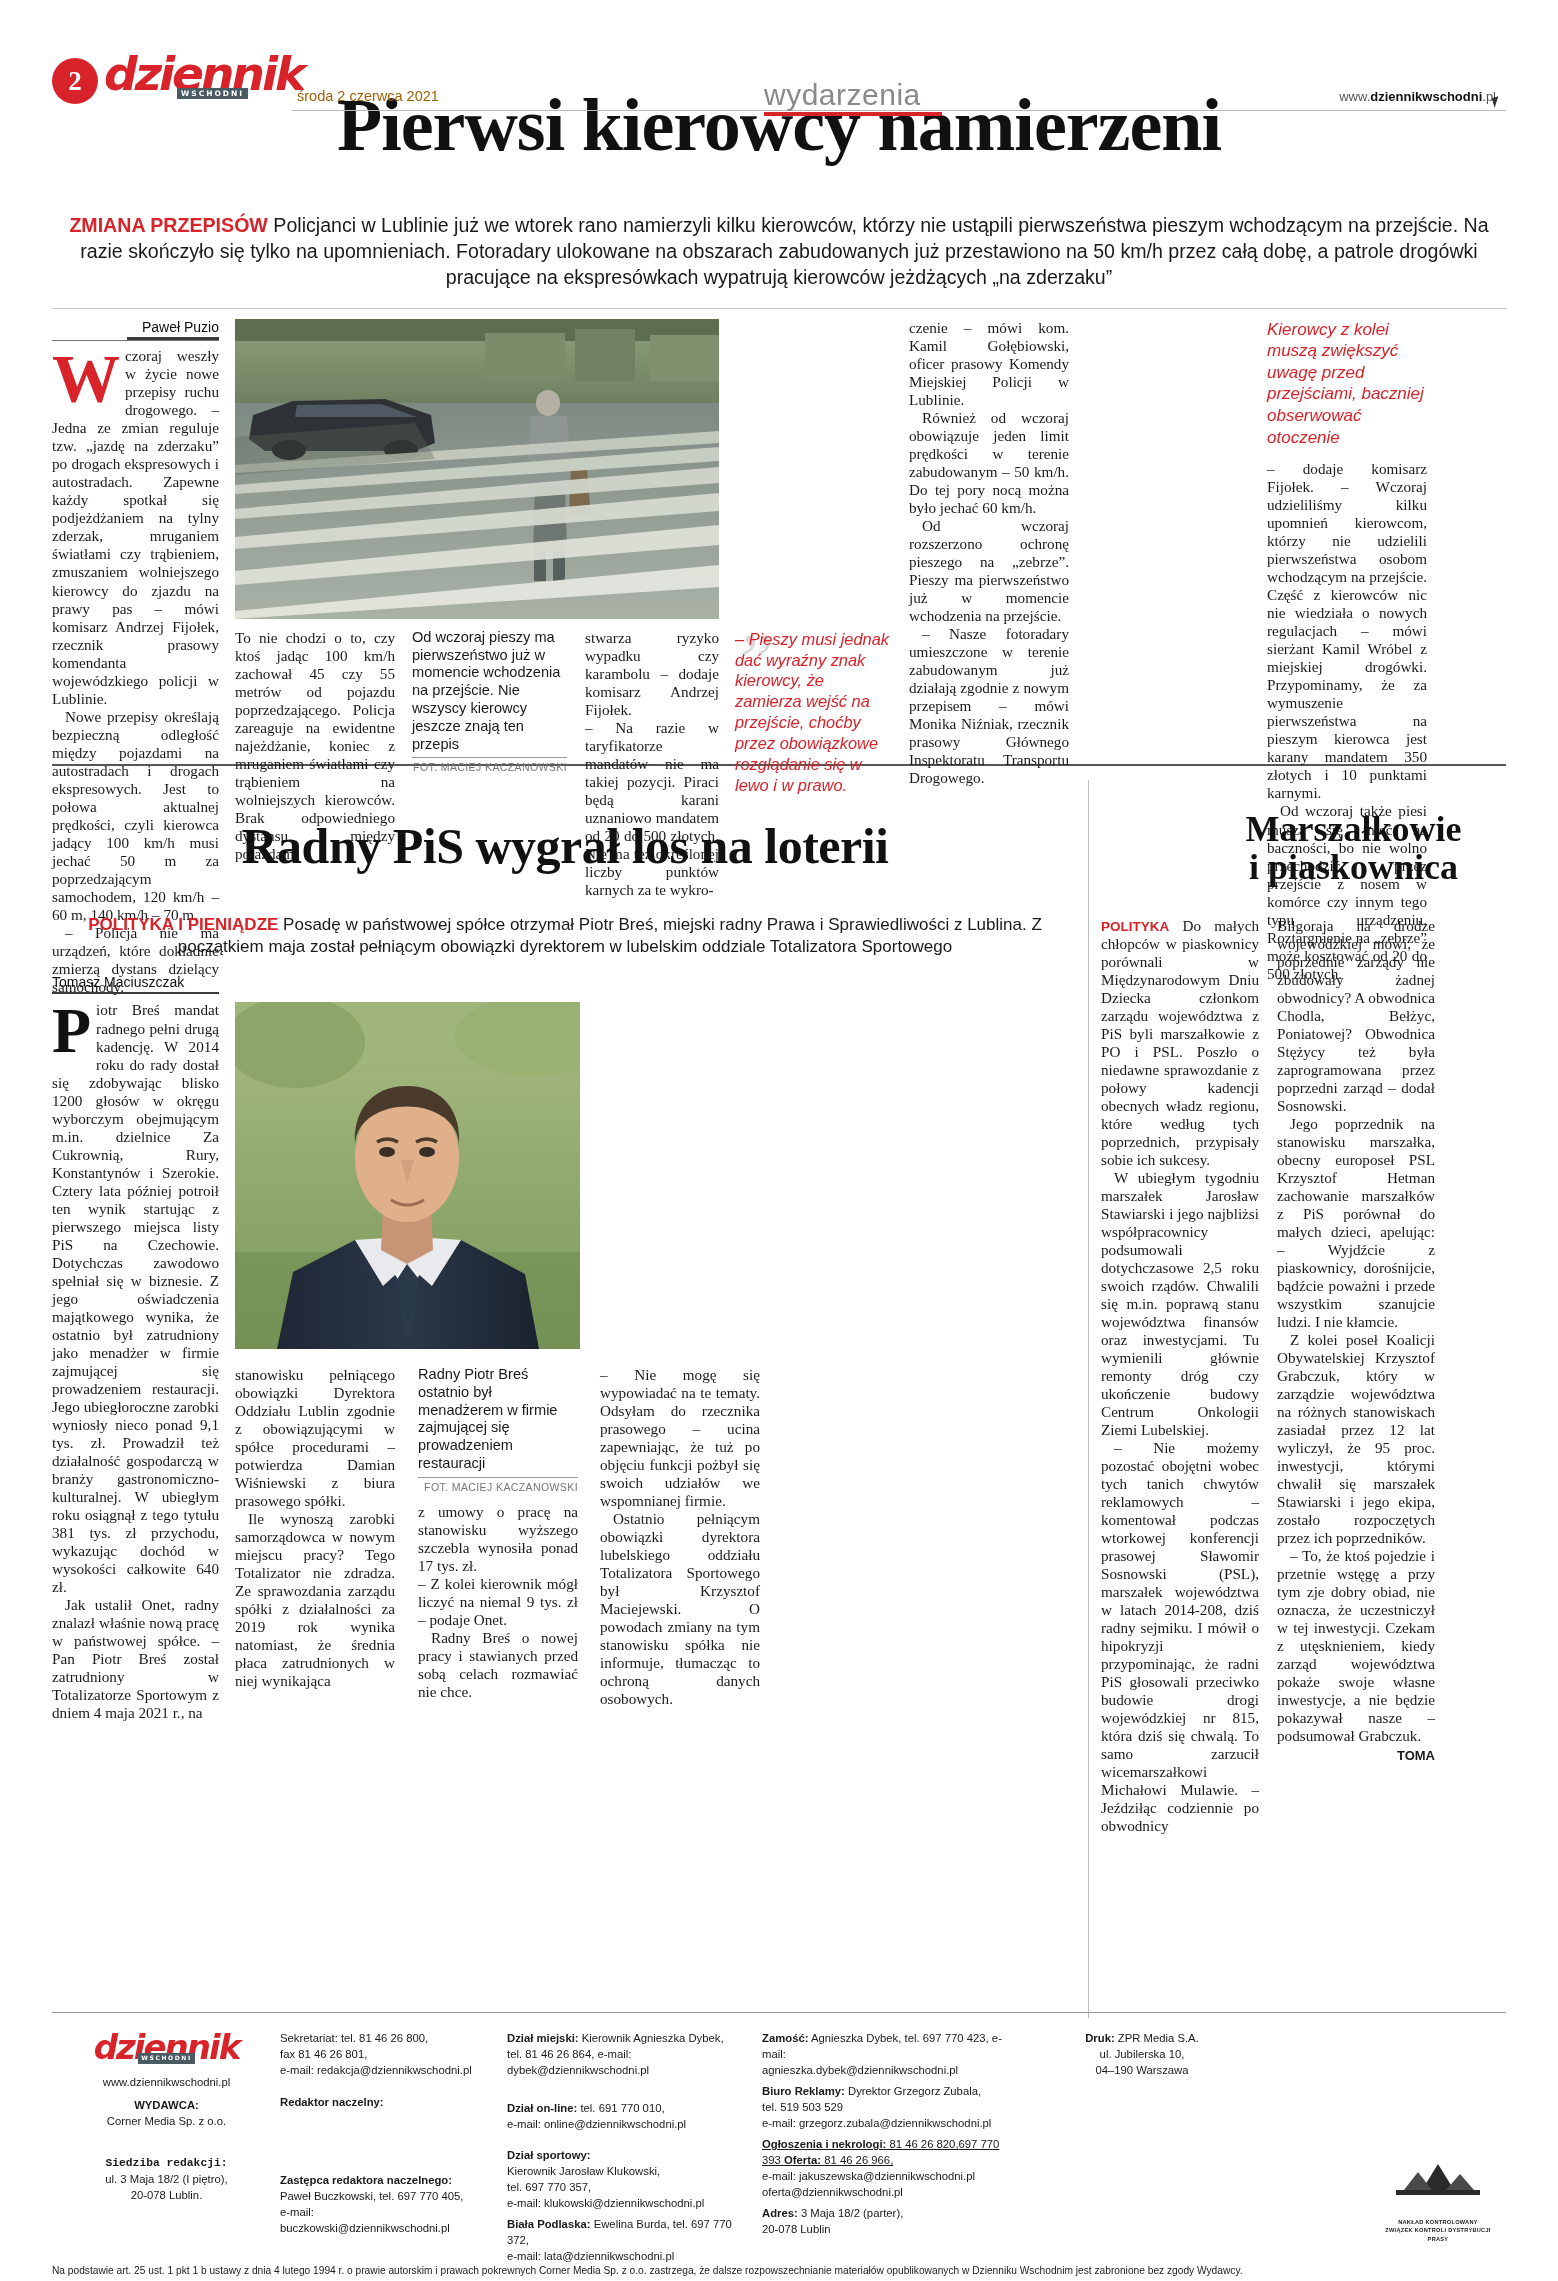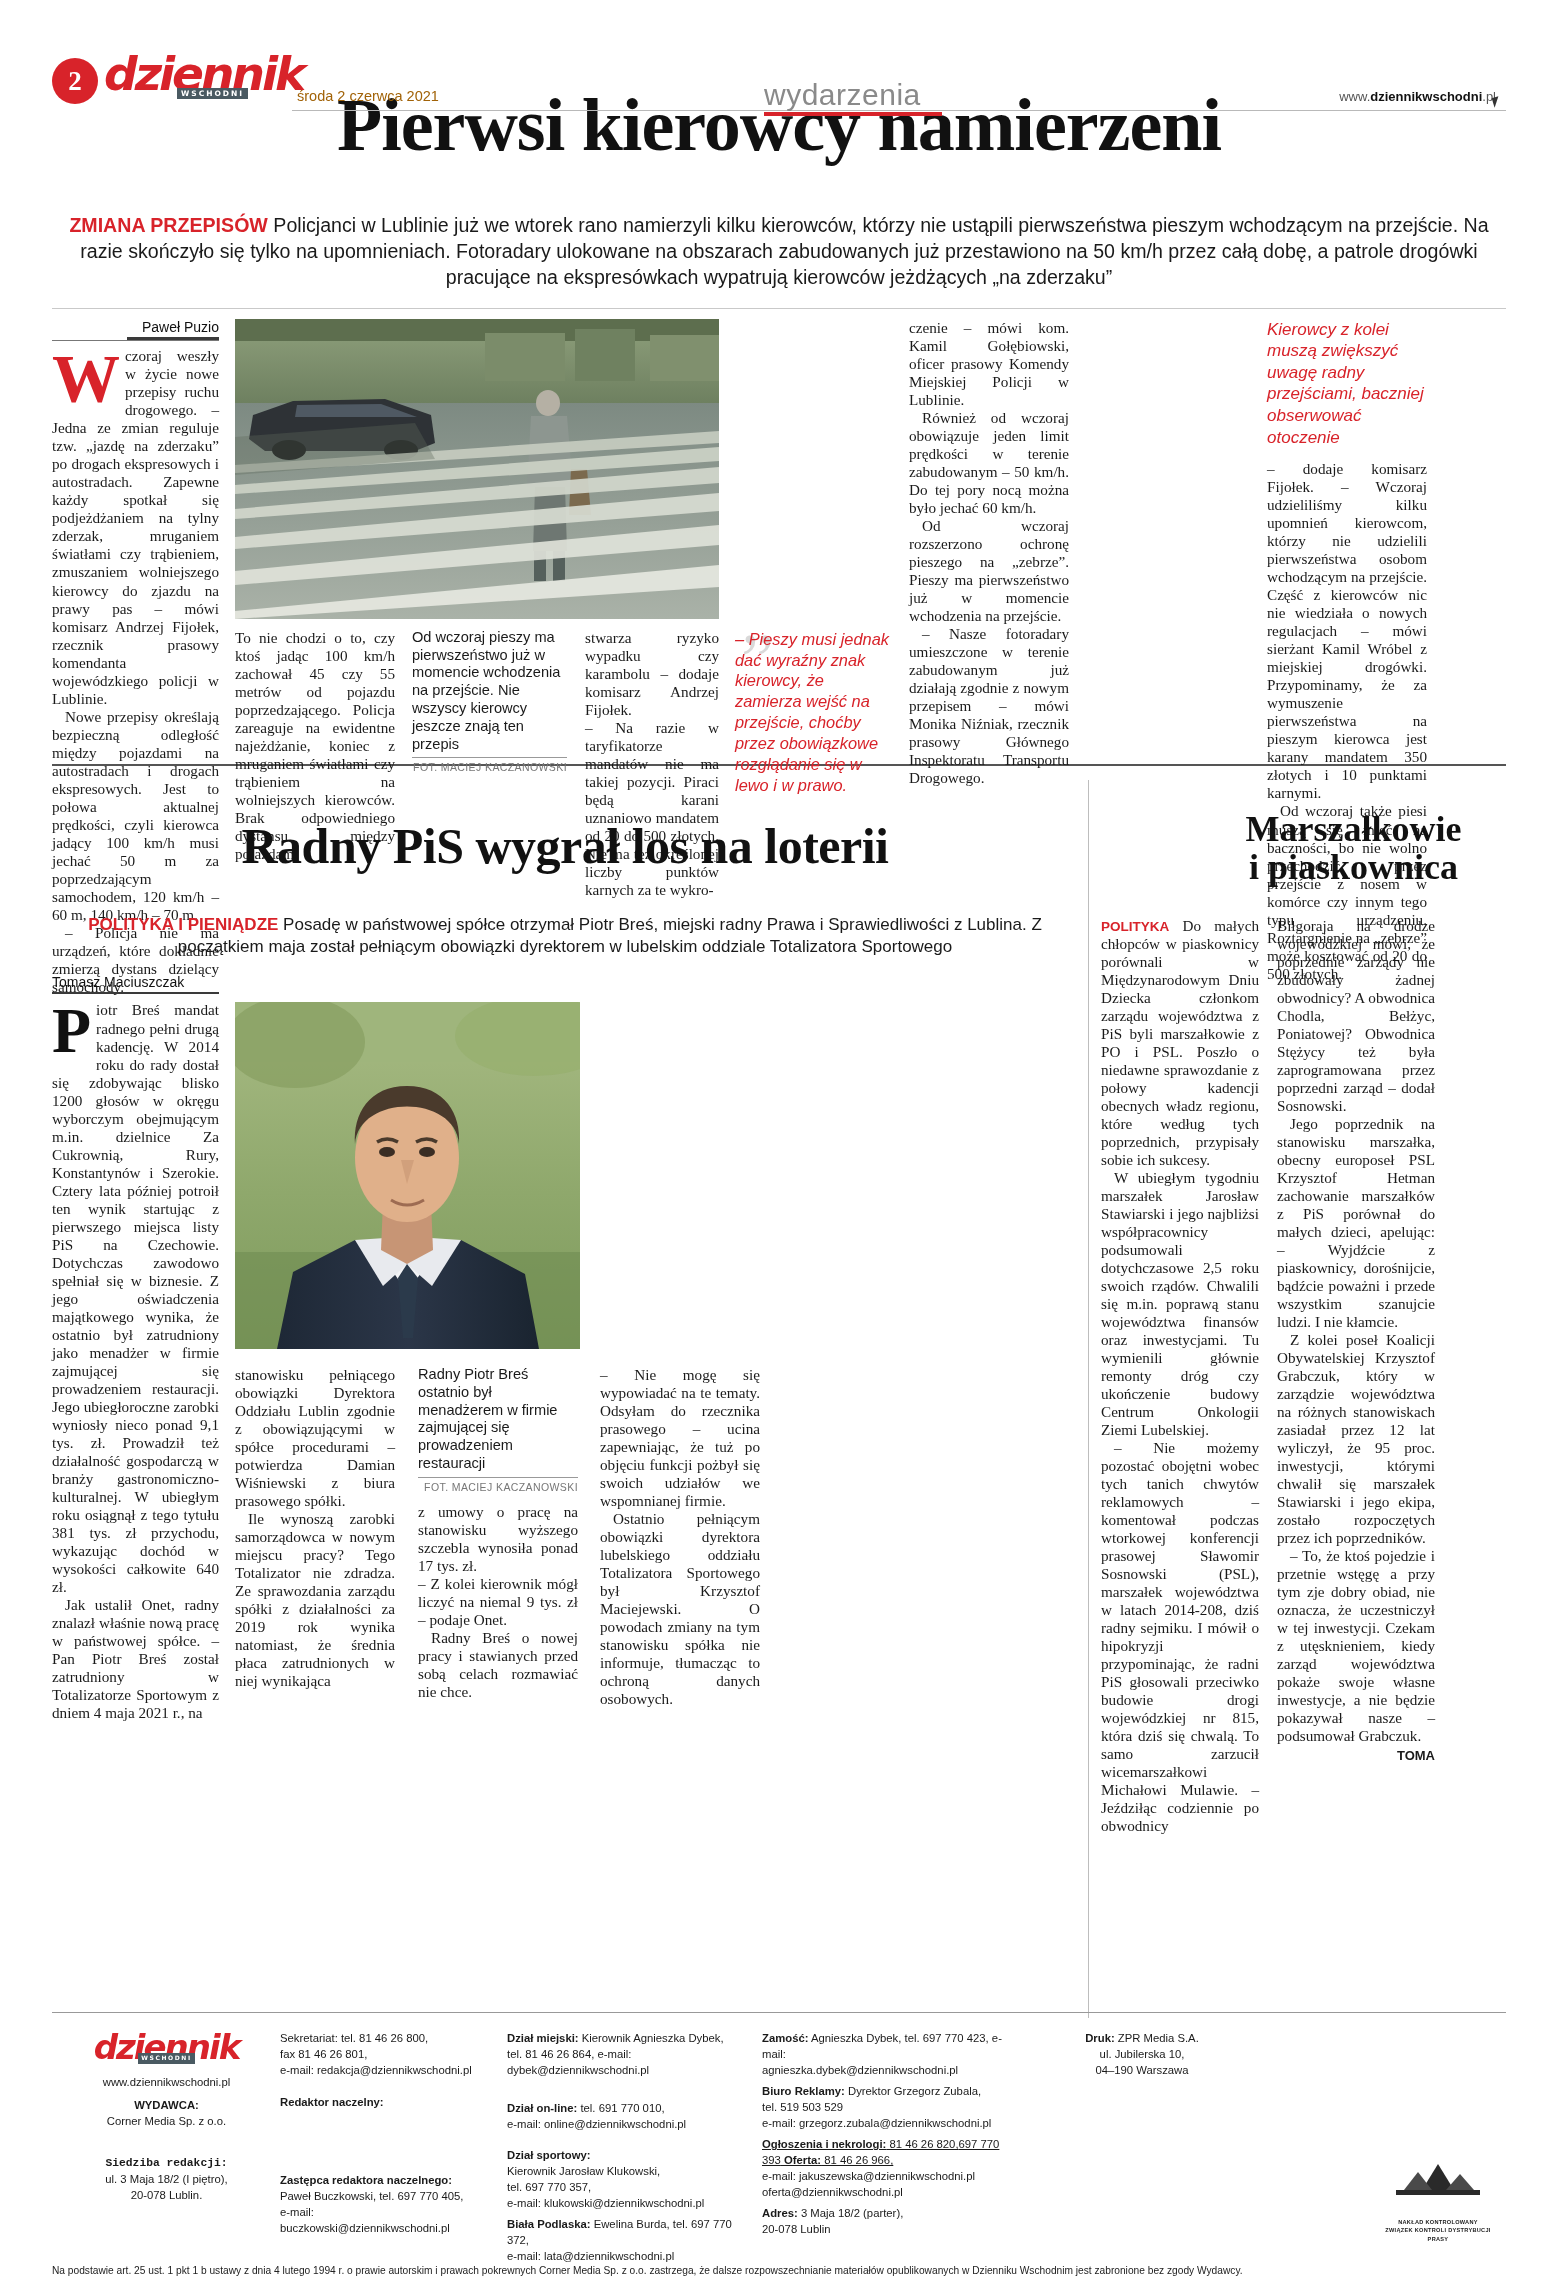--- a/index.html
+++ b/index.html
@@ -310,21 +310,21 @@
     </div>
 
     <div class="a1col c4" style="left:857px; width:160px;">
       <p class="body first">czenie – mówi kom. Kamil Gołębiowski, oficer prasowy Komendy Miejskiej Policji w Lublinie.</p>
       <p class="body">Również od wczoraj obowiązuje jeden limit prędkości w terenie zabudowanym – 50 km/h. Do tej pory nocą można było jechać 60 km/h.</p>
       <p class="body">Od wczoraj rozszerzono ochronę pieszego na „zebrze”. Pieszy ma pierwszeństwo już w momencie wchodzenia na przejście.</p>
       <p class="body">– Nasze fotoradary umieszczone w terenie zabudowanym już działają zgodnie z nowym przepisem – mówi Monika Niźniak, rzecznik prasowy Głównego Inspektoratu Transportu Drogowego.</p>
     </div>
 
     <div class="a1col c7" style="left:1215px; width:160px;">
-      <div class="redquote" style="font-size:17px; margin-bottom:12px;">Kierowcy z kolei muszą zwiększyć uwagę radny przejściami, baczniej obserwować otoczenie</div>
+      <div class="redquote" style="font-size:17px; margin-bottom:12px;">Kierowcy z kolei muszą zwiększyć uwagę przed przejściami, baczniej obserwować otoczenie</div>
       <p class="body first">– dodaje komisarz Fijołek. – Wczoraj udzieliliśmy kilku upomnień kierowcom, którzy nie udzielili pierwszeństwa osobom wchodzącym na przejście. Część z kierowców nic nie wiedziała o nowych regulacjach – mówi sierżant Kamil Wróbel z miejskiej drogówki. Przypominamy, że za wymuszenie pierwszeństwa na pieszym kierowca jest karany mandatem 350 złotych i 10 punktami karnymi.</p>
       <p class="body">Od wczoraj także piesi muszą się mieć na baczności, bo nie wolno przechodzić przez przejście z nosem w komórce czy innym tego typu urządzeniu. Roztargnienie na „zebrze” może kosztować od 20 do 500 złotych.</p>
     </div>
   </div>
 
   <div class="divider-heavy" style="margin-top:-10px;"></div>
 
   <div class="a2">
     <div class="vrule"></div>
 

